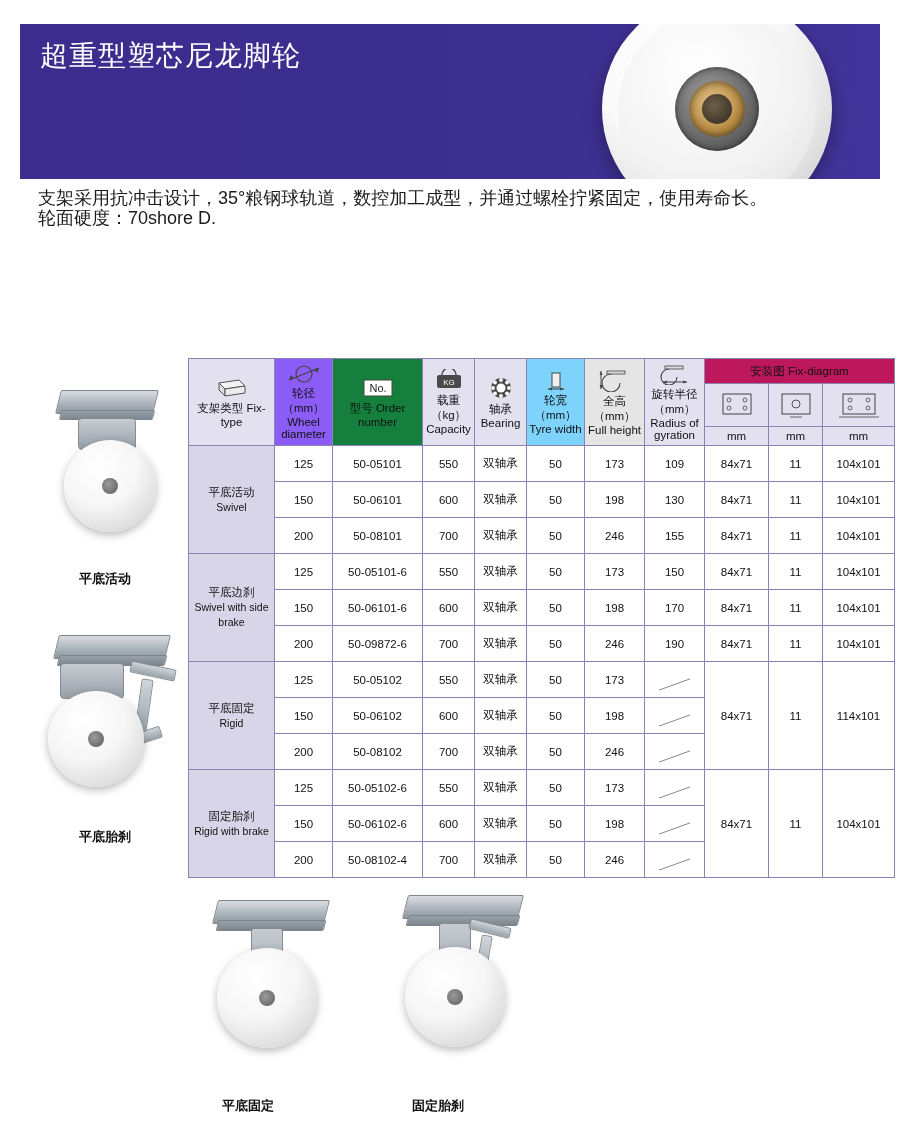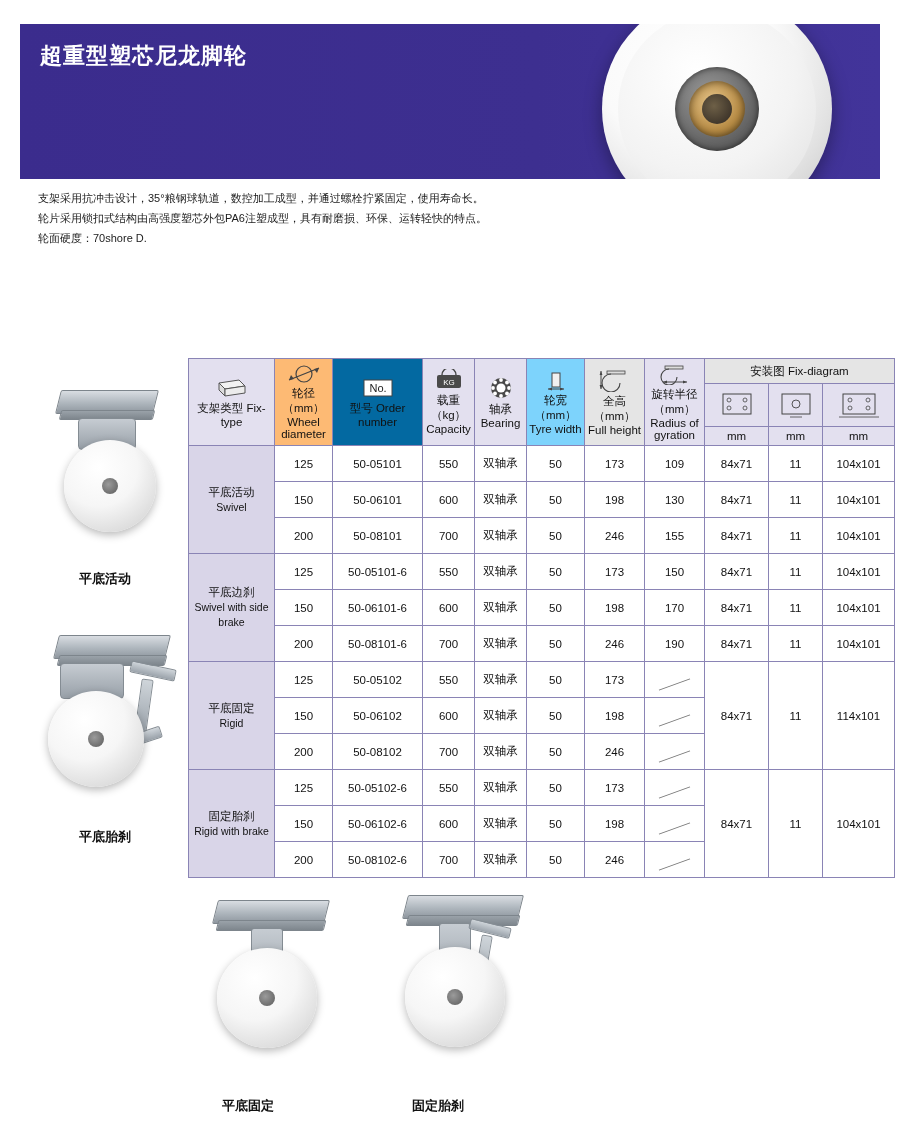--- a/index.html
+++ b/index.html
@@ -12,21 +12,21 @@
   }
   
   .header{
     position:absolute;left:20px;top:24px;width:860px;height:155px;
     background:#3c2f8f;
     background:linear-gradient(90deg,#3b2c8d 0%,#3d2f90 60%,#42349a 100%);
     overflow:hidden;
   }
   .header .titles{position:absolute;left:20px;top:16px;color:#ffffff;}
   .h-cn1{font-size:22px;font-weight:bold;letter-spacing:1px;line-height:30px;}
-  .h-cn2{font-size:22px;font-weight:bold;letter-spacing:1px;line-height:32px;}
+  .h-cn2{font-size:28px;font-weight:normal;letter-spacing:1px;line-height:32px;}
   .h-en{font-size:14.5px;font-weight:bold;letter-spacing:.2px;margin-top:6px;}
   .hero-wheel{
     position:absolute;right:48px;top:-30px;width:230px;height:230px;
   }
   .hero-wheel .tyre{
     position:absolute;left:0;top:0;width:230px;height:230px;border-radius:50%;
     background:radial-gradient(circle at 38% 30%, #ffffff 0%, #fafafa 42%, #e3e3e3 68%, #cfcfcf 86%, #bdbdbd 100%);
     box-shadow:0 6px 18px rgba(0,0,0,.35);
   }
   .hero-wheel .tyre:after{
@@ -43,40 +43,40 @@
     background:radial-gradient(circle at 42% 38%, #e4c389, #b88c45 60%, #7d5c24 100%);
     box-shadow:inset 0 0 8px rgba(0,0,0,.55);
   }
   .hero-wheel .bore{
     position:absolute;left:100px;top:100px;width:30px;height:30px;border-radius:50%;
     background:radial-gradient(circle at 40% 40%, #6e6047, #3b3228 80%);
   }
   
   .desc{
     position:absolute;left:38px;top:188px;width:520px;
-    font-size:11px;color:#1b1b1b;line-height:20px;
+    font-size:18px;color:#1b1b1b;line-height:20px;
   }
   .desc .row{white-space:nowrap;}
   .desc .sp{display:inline-block;width:56px;}
   
   .tablewrap{position:absolute;left:188px;top:358px;}
   table.spec{border-collapse:collapse;table-layout:fixed;}
   table.spec td,table.spec th{
     border:1px solid #8a84b5;
     text-align:center;vertical-align:middle;
     font-size:11.5px;color:#111;
     padding:0;
   }
   .grp{background:#d9d5e8;font-size:11px;line-height:15px;}
   .grp .cn{display:block;font-size:11.5px;}
   .grp .en{display:block;font-size:10.5px;}
   td.data{height:35px;background:#ffffff;}
   .icohead{height:42px;background:#e3e0ef;}
   .mmrow td{height:18px;background:#e3e0ef;font-size:10px;margin-top:32px;}
-  .fixdia{background:#e5e5e5;height:24px;font-size:10.5px;}
+  .fixdia{background:#be185d;height:24px;font-size:10.5px;}
   .slash{position:relative;}
   .slash:after{
     content:"";position:absolute;left:22%;top:62%;width:56%;height:0;
     border-top:1px solid #777;transform:rotate(-20deg);
   }
   
   .ico{display:block;margin:0 auto 2px;}
   
   .photo{position:absolute;}
   .cap{position:absolute;text-align:center;font-size:13px;color:#111;font-weight:bold;}
@@ -113,21 +113,20 @@
   </div>
   <div class="hero-wheel">
     <div class="tyre"></div>
     <div class="hubring"></div>
     <div class="bore"></div>
   </div>
 </div>
 
 <div class="desc">
   <div class="row">支架采用抗冲击设计，35°粮钢球轨道，数控加工成型，并通过螺栓拧紧固定，使用寿命长。</div>
-  <div class="row">轮片采用锁扣式结构由高强度塑芯外包PA6注塑成型，具有耐磨损、环保、运转轻快的特点。</div>
   <div class="row">轮面硬度：70shore D.</div>
 </div>
 
 <div class="tablewrap">
 <table class="spec">
   <colgroup>
     <col style="width:86px">
         <col style="width:58px">
         <col style="width:90px">
         <col style="width:52px">
@@ -146,33 +145,33 @@
       <div style="padding:4px 0">
         <svg class="ico" width="34" height="22" viewBox="0 0 34 22">
           <polygon points="4,6 24,3 30,9 10,12" fill="#f2f2f2" stroke="#555" stroke-width="1"></polygon>
           <polygon points="4,6 4,13 10,19 10,12" fill="#dcdcdc" stroke="#555" stroke-width="1"></polygon>
           <polygon points="10,12 30,9 30,16 10,19" fill="#ececec" stroke="#555" stroke-width="1"></polygon>
         </svg>
         <span class="cn">支架类型</span>
         <span class="en">Fix-type</span>
       </div>
     </td>
-    <td rowspan="3" style="background:#fdba74">
+    <td rowspan="3" style="background:#8b5cf6">
       <div style="padding:4px 0">
         <svg class="ico" width="38" height="20" viewBox="0 0 38 20">
           <circle cx="19" cy="10" r="8" fill="none" stroke="#444" stroke-width="1.2"></circle>
           <line x1="4" y1="16" x2="34" y2="4" stroke="#444" stroke-width="1.2"></line>
           <polygon points="4,16 9,15 6,11" fill="#444"></polygon>
           <polygon points="34,4 29,5 32,9" fill="#444"></polygon>
         </svg>
         <span class="cn">轮径（mm）</span>
         <span class="en">Wheel diameter</span>
       </div>
     </td>
-    <td rowspan="3" style="background:#0369a1">
+    <td rowspan="3" style="background:#15803d">
       <div style="padding:4px 0">
         <svg class="ico" width="40" height="22" viewBox="0 0 40 22">
           <rect x="6" y="3" width="28" height="16" fill="#fff" stroke="#444" stroke-width="1"></rect>
           <text x="20" y="15" font-size="11" text-anchor="middle" fill="#222" font-family="Liberation Sans">No.</text>
         </svg>
         <span class="cn">型号</span>
         <span class="en">Order number</span>
       </div>
     </td>
     <td rowspan="3" style="background:#e3e0ef">
@@ -344,21 +343,21 @@
     <td class="data">双轴承</td>
     <td class="data">50</td>
     <td class="data">198</td>
     <td class="data">170</td>
     <td class="data">84x71</td>
     <td class="data">11</td>
     <td class="data">104x101</td>
   </tr>
   <tr>
     <td class="data">200</td>
-    <td class="data">50-08101-6</td>
+    <td class="data">50-09872-6</td>
     <td class="data">700</td>
     <td class="data">双轴承</td>
     <td class="data">50</td>
     <td class="data">246</td>
     <td class="data">190</td>
     <td class="data">84x71</td>
     <td class="data">11</td>
     <td class="data">104x101</td>
   </tr>
 
@@ -417,21 +416,21 @@
     <td class="data">150</td>
     <td class="data">50-06102-6</td>
     <td class="data">600</td>
     <td class="data">双轴承</td>
     <td class="data">50</td>
     <td class="data">198</td>
     <td class="data slash"></td>
   </tr>
   <tr>
     <td class="data">200</td>
-    <td class="data">50-08102-6</td>
+    <td class="data">50-08102-4</td>
     <td class="data">700</td>
     <td class="data">双轴承</td>
     <td class="data">50</td>
     <td class="data">246</td>
     <td class="data slash"></td>
   </tr>
 </tbody>
     </table>
 </div>
 

